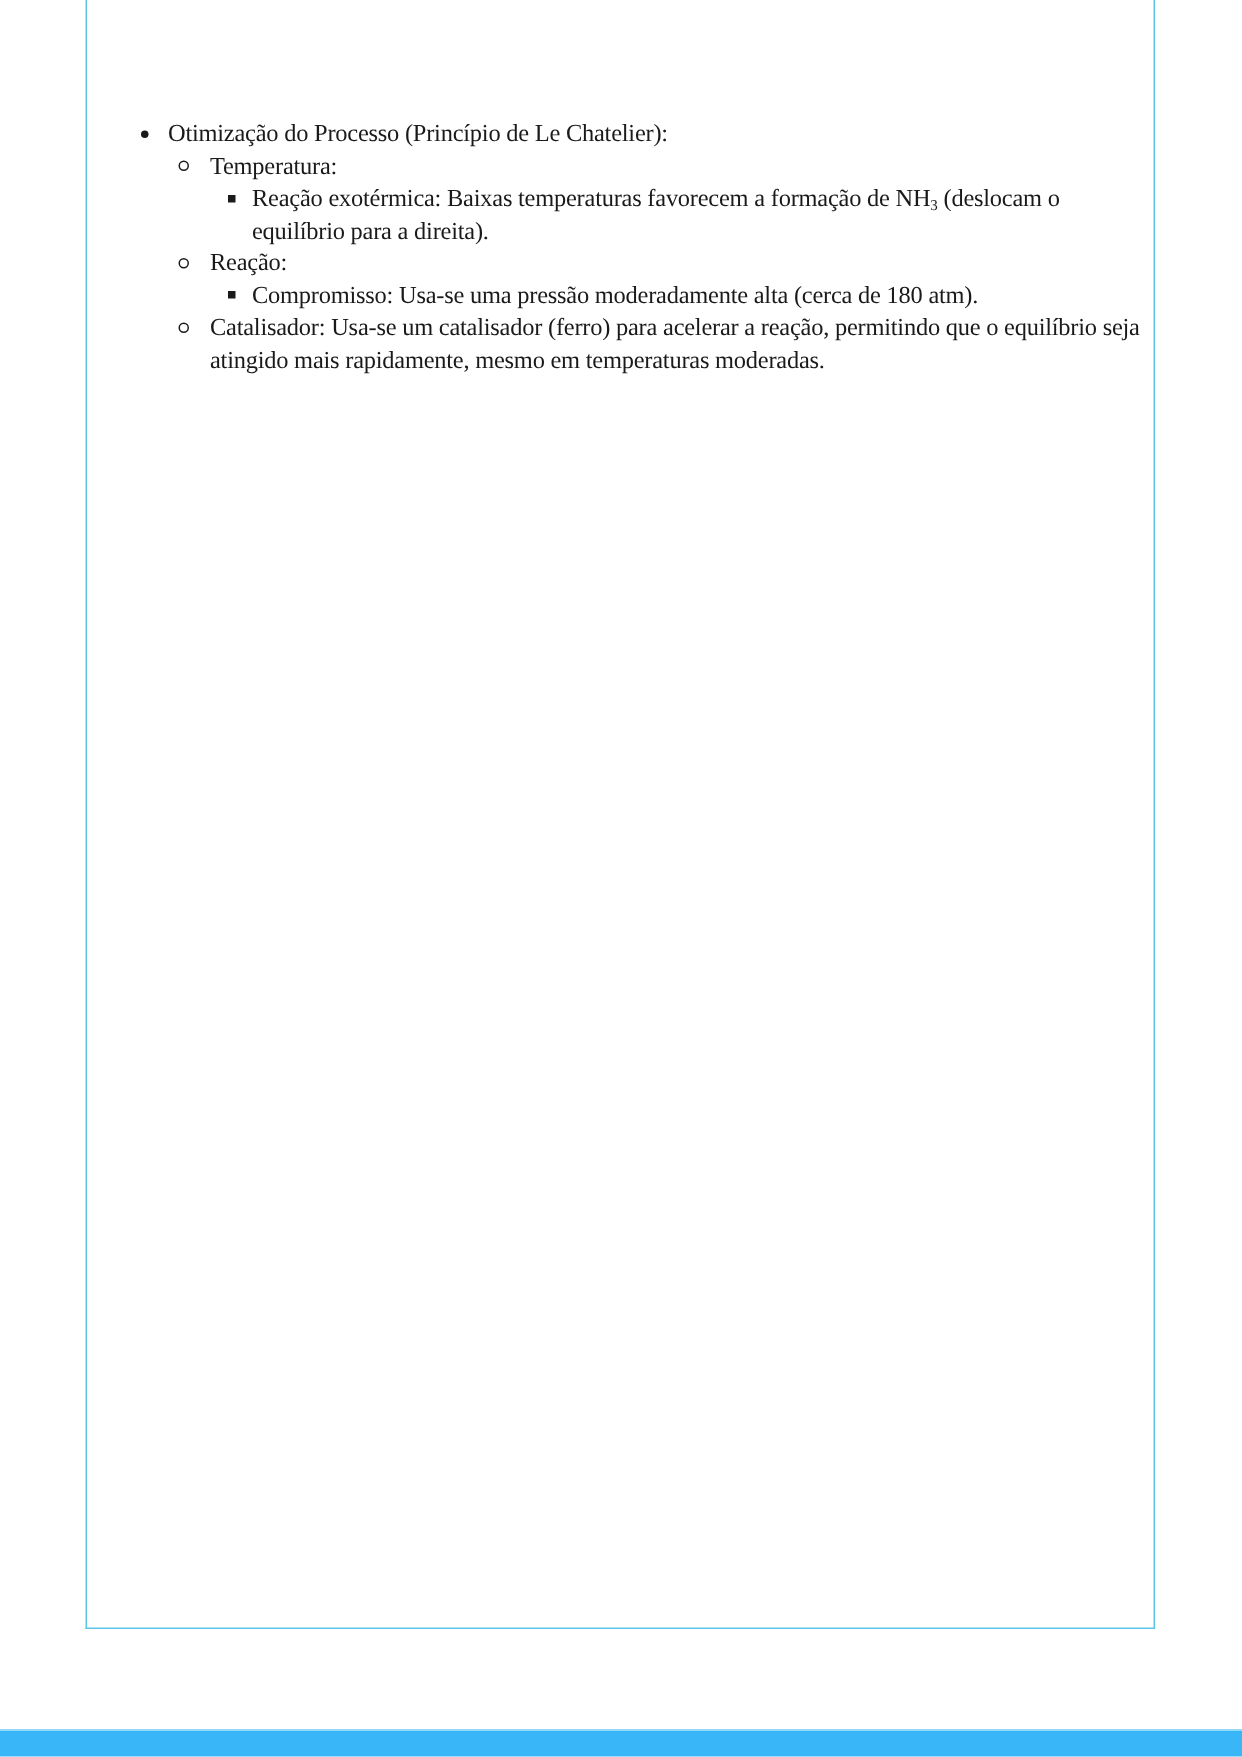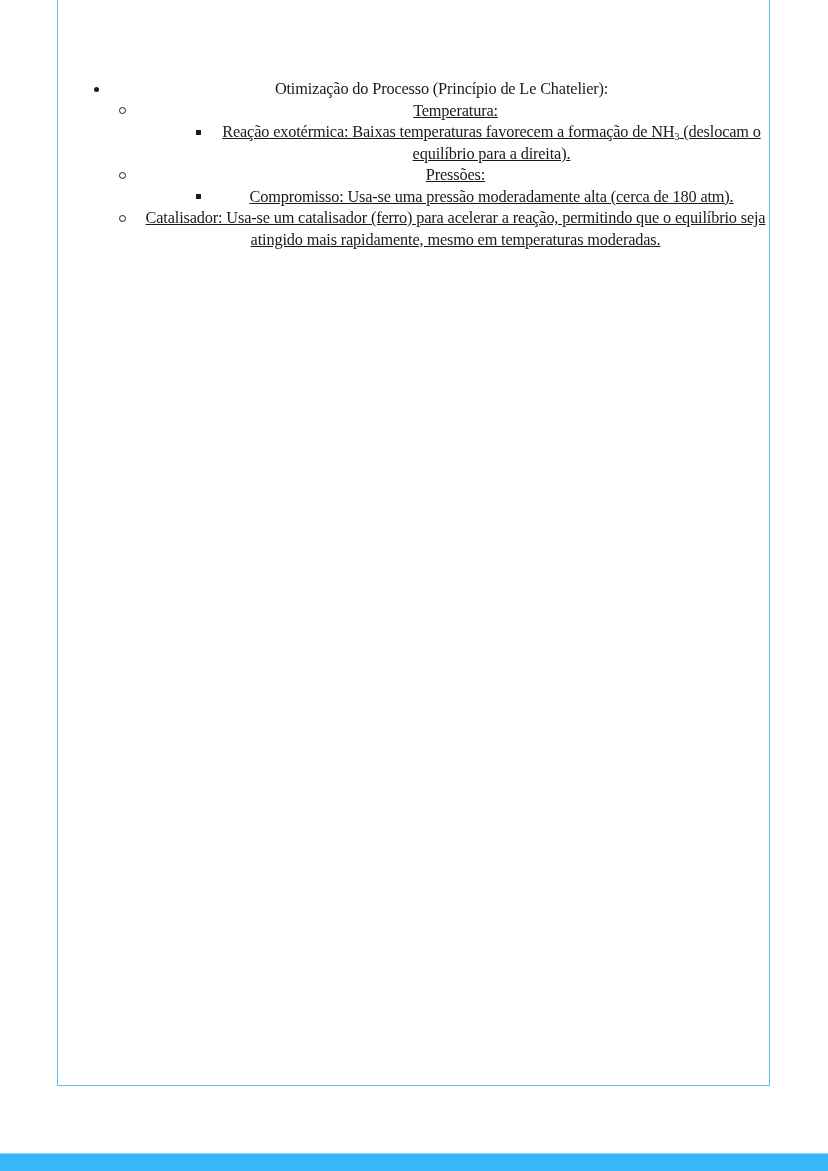--- a/index.html
+++ b/index.html
@@ -30,25 +30,25 @@
     .content {
       position: absolute;
       left: 0;
       top: 80px;
       width: 713px;
       font-size: 16.3px;
       line-height: 21.5px;
       letter-spacing: -0.15px;
     }
     ul { margin: 0; padding: 0; list-style: none; }
-    .l1 > li { position: relative; padding-left: 54px; text-align: center; }
+    .l1 > li { position: relative; padding-left: 54px; }
     .l2 > li { position: relative; padding-left: 26px; margin-left: -26px; }
-    .l2 { margin-left: 28px; text-decoration: underline; }
+    .l2 { margin-left: 28px; }
     .l3 { margin-left: 28px; }
-    .l3 > li { position: relative; padding-left: 0; margin-left: 44px; }
+    .l3 > li { position: relative; padding-left: 0; }
     .bullet {
       position: absolute;
       display: inline-block;
     }
     .b1 {
       left: 36px; top: 9px;
       width: 5px; height: 5px;
       border-radius: 50%;
       background: #1a1a1a;
     }
@@ -93,21 +93,21 @@
             <ul class="l3">
               <li>
                 <span class="bullet b3"></span>
                 <span class="txt"><span>Reação exotérmica: Baixas temperaturas favorecem a formação de NH</span><sub>3</sub><span> (deslocam o equilíbrio para a direita).</span></span>
               </li>
             </ul>
           </li>
 
           <li>
             <span class="bullet b2"></span>
-            <span>Pressões:</span>
+            <span>Reação:</span>
             <ul class="l3">
               <li>
                 <span class="bullet b3"></span>
                 <span class="txt">Compromisso: Usa-se uma pressão moderadamente alta (cerca de 180 atm).</span>
               </li>
             </ul>
           </li>
 
           <li>
             <span class="bullet b2"></span>

